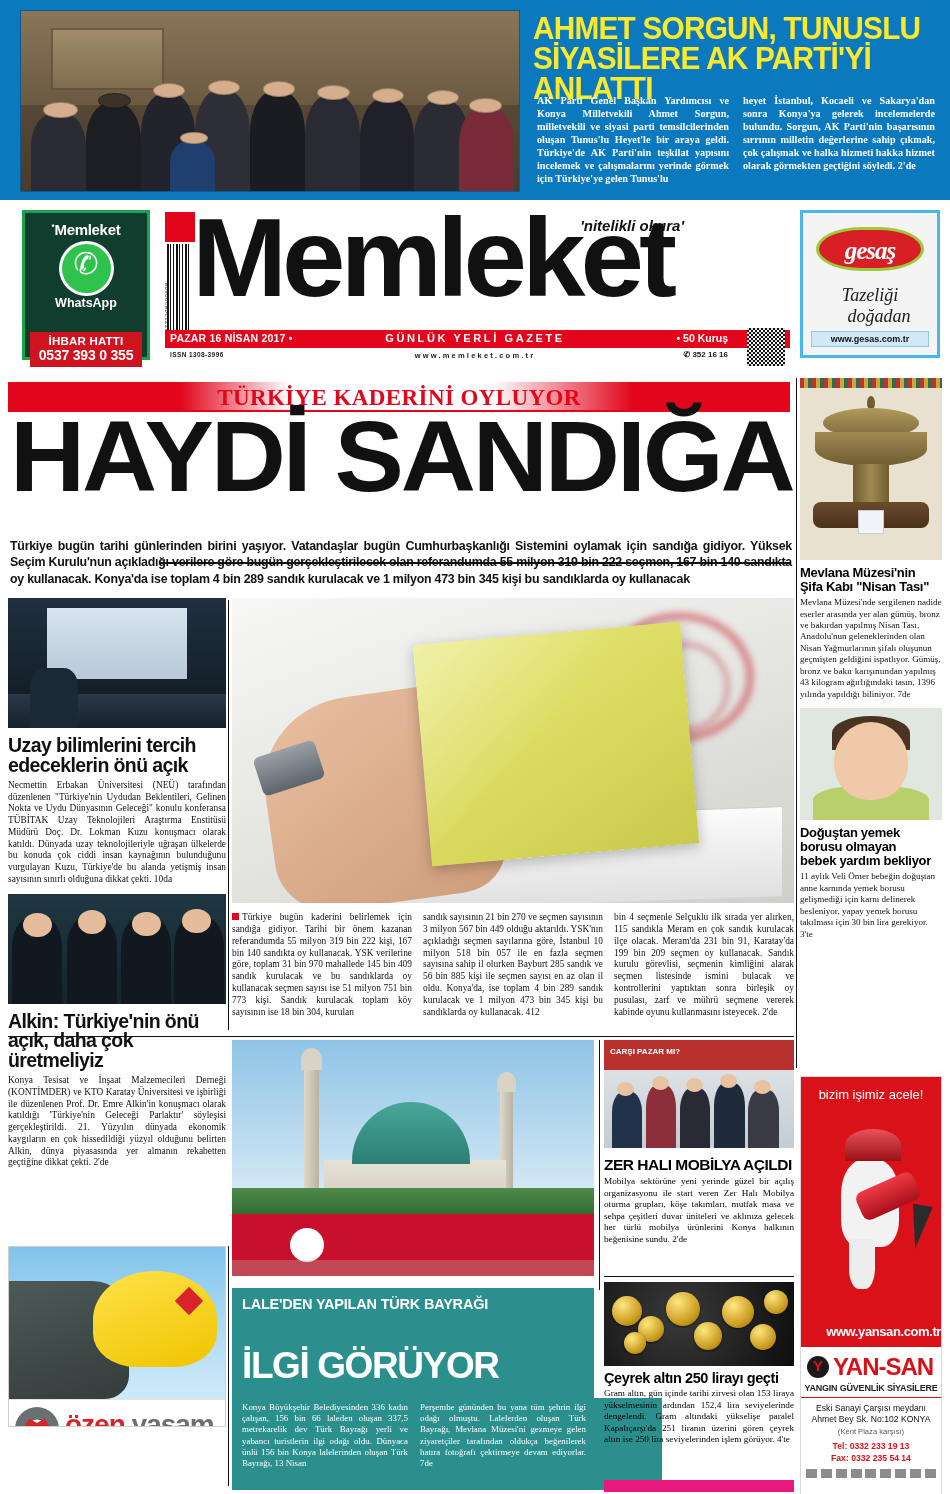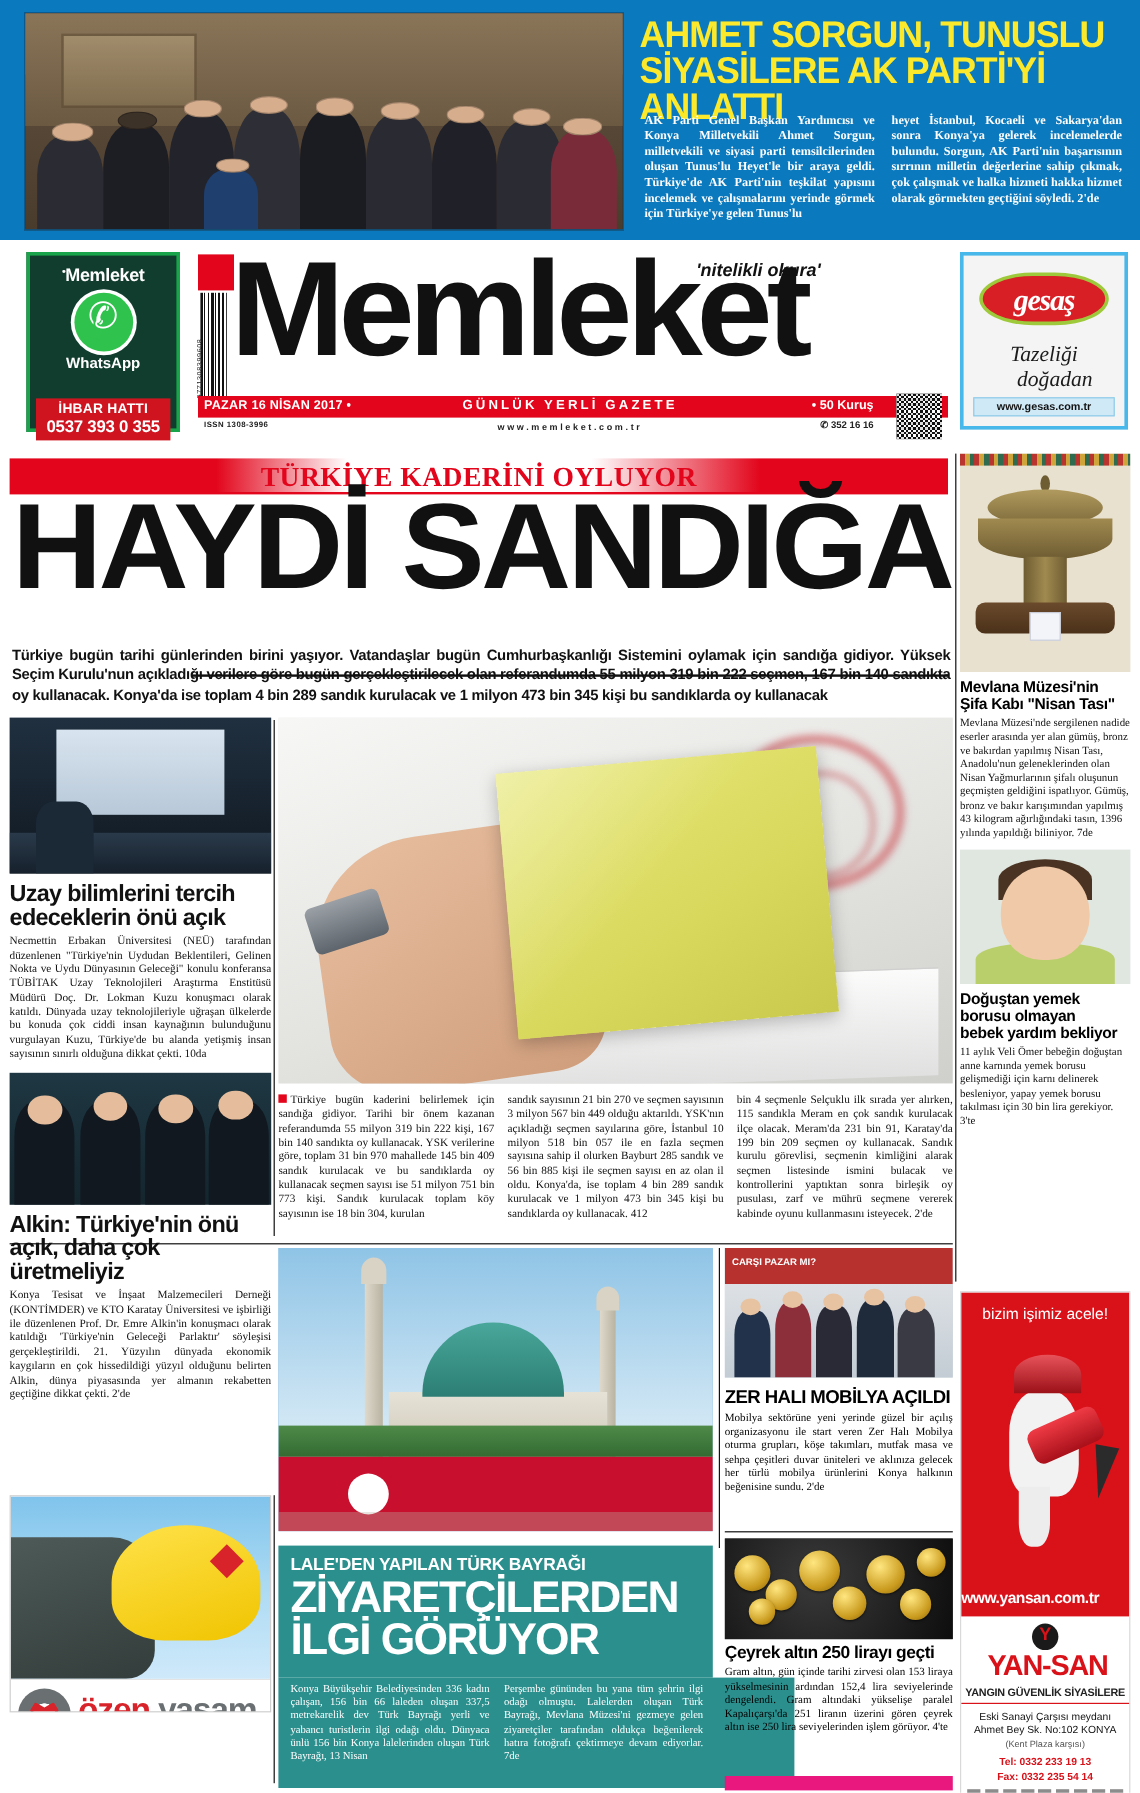--- a/index.html
+++ b/index.html
@@ -327,22 +327,22 @@
     border:1px solid #d9d9d9; overflow:hidden; background:#fff;
   }
   .ys-top { height:268px; background:#d9121a; position:relative; }
   .ys-slogan { color:#fff; text-align:center; font-size:13px; padding-top:10px; }
   .ys-fig { position:absolute; left:22px; top:52px; width:96px; height:160px; }
   .ys-helmet { position:absolute; left:22px; top:0; width:56px;height:32px; background:linear-gradient(180deg,#e8535a,#9c1018); border-radius:50% 50% 0 0;}
   .ys-body { position:absolute; left:18px; top:30px; width:58px;height:88px; background:#f2f2f2; border-radius:40% 40% 30% 30%;}
   .ys-leg { position:absolute; left:26px; top:110px; width:26px;height:50px; background:#ededed; border-radius:0 0 40% 40%;}
   .ys-ext { position:absolute; left:34px; top:52px; width:62px;height:30px; background:linear-gradient(180deg,#ef3b45,#a8101a); border-radius:8px; transform:rotate(-24deg);}
   .ys-nozzle { position:absolute; left:86px; top:76px; width:0;height:0; border-left:10px solid transparent;border-right:10px solid transparent;border-top:44px solid #2b2b2b; transform:rotate(10deg);}
-  .ys-url { position:absolute; left:0; right:0; bottom:6px; text-align:left; color:#fff; font-size:13px; font-weight:700; letter-spacing:-0.4px;}
-  .ys-brandrow { display:flex; align-items:center; padding:6px 6px 2px; border-top:2px solid #d9121a;flex-direction:column;}
+  .ys-url { position:absolute; left:0; right:0; bottom:6px; text-align:right; color:#fff; font-size:13px; font-weight:700; letter-spacing:-0.4px;}
+  .ys-brandrow { display:flex; align-items:center; padding:6px 6px 2px; border-top:2px solid #d9121a;}
   .ys-mark { width:22px;height:22px;border-radius:50%;background:#1a1a1a; position:relative; flex:none;}
   .ys-mark:after{content:"Y"; position:absolute; left:0;right:0;top:1px; text-align:center; color:#d9121a; font-weight:900; font-size:15px;}
   .ys-brand { color:#d9121a; font-size:24px; font-weight:900; letter-spacing:-1px; margin-left:4px;}
   .ys-sub { text-align:center; font-size:9px; font-weight:700; color:#222; letter-spacing:-0.2px; padding-bottom:4px; border-bottom:1px solid #d9121a;}
   .ys-addr { text-align:center; font-size:8.6px; color:#111; padding:5px 4px 0; line-height:1.3;}
   .ys-paren { text-align:center; font-size:7.6px; color:#555; padding-top:2px;}
   .ys-tel { text-align:center; font-size:8.6px; font-weight:700; color:#d9121a; padding-top:5px; line-height:1.3;}
   .ys-icons { display:flex; justify-content:space-around; padding:5px 3px 4px; }
   .ys-icons i { width:11px;height:9px;background:#8c8c8c; display:block; }
 
@@ -636,21 +636,21 @@
     <div class="mq-min2"></div>
     <div class="mq-bldg"></div>
     <div class="mq-dome"></div>
     <div class="mq-green"></div>
     <div class="mq-flag"></div>
     <div class="mq-path"></div>
   </div>
   <div class="mq-title">
     <div class="mq-kick">LALE'DEN YAPILAN TÜRK BAYRAĞI</div>
     <div class="mq-h">
-      <span>ZİYARETÇİLERDEN</span><br>
+      <br>
       <span>İLGİ GÖRÜYOR</span>
     </div>
   </div>
   <div class="mq-text">
     <div class="c">Konya Büyükşehir Belediyesinden 336 kadın çalışan, 156 bin 66 laleden oluşan 337,5 metrekarelik dev Türk Bayrağı yerli ve yabancı turistlerin ilgi odağı oldu. Dünyaca ünlü 156 bin Konya lalelerinden oluşan Türk Bayrağı, 13 Nisan</div>
     <div class="c">Perşembe gününden bu yana tüm şehrin ilgi odağı olmuştu. Lalelerden oluşan Türk Bayrağı, Mevlana Müzesi'ni gezmeye gelen ziyaretçiler tarafından oldukça beğenilerek hatıra fotoğrafı çektirmeye devam ediyorlar. 7de</div>
   </div>
 
   <div class="zer">
     <div class="zer-bg"></div>

